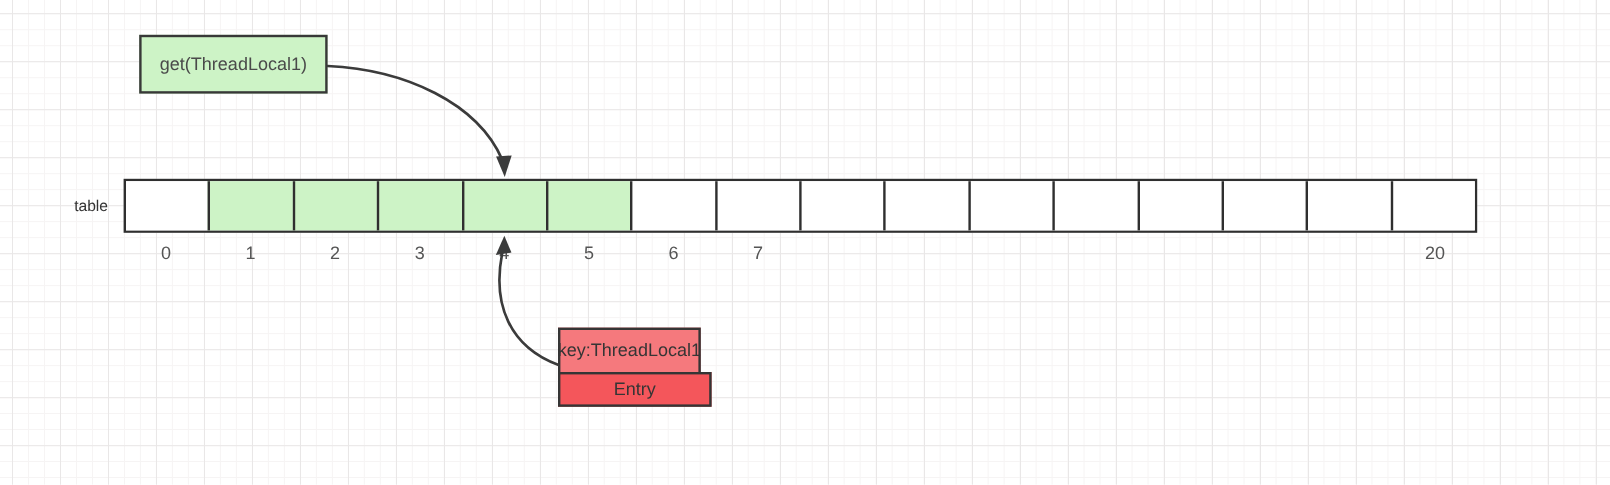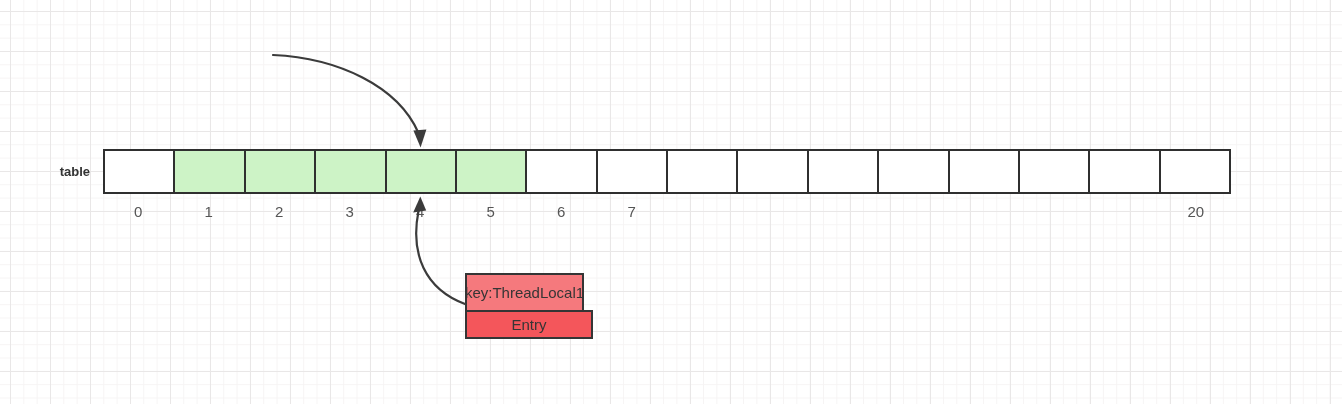--- a/index.html
+++ b/index.html
@@ -52,21 +52,21 @@
     color: #4a4a4a;
     z-index: 4;
   }
 
   .table-label {
     position: absolute;
     left: 0; top: 164px;
     width: 90px;
     text-align: right;
     font-size: 13px;
-    font-weight: bold;
+    font-weight: normal;
     color: #333333;
   }
 
   .slot-row {
     position: absolute;
     left: 103px; top: 149px;
     width: 1128px; height: 45px;
     box-sizing: border-box;
     display: flex;
     border: 2px solid #2f2f2f;
@@ -130,20 +130,21 @@
 
   <svg class="arrow-layer" viewBox="0 0 1342 404" xmlns="http://www.w3.org/2000/svg">
 
     <path class="arrow-path" d="M 273 55 C 338 58, 398 86, 418.5 133"></path>
     <polygon class="arrow-head" points="413.4,130.5 426.4,129.5 420.6,147.5"></polygon>
 
     <path class="arrow-path" d="M 465 304 C 425 289, 410 254, 418.5 211"></path>
     <polygon class="arrow-head" points="413.2,212.5 426.2,210.5 420.3,196.5"></polygon>
   </svg>
 
+  <div class="get-box">get(ThreadLocal1)</div>
 
   <div class="table-label">table</div>
 
   <div class="slot-row" id="slot-row">
       <div class="slot-cell"></div>
       <div class="slot-cell highlight"></div>
       <div class="slot-cell highlight"></div>
       <div class="slot-cell highlight"></div>
       <div class="slot-cell highlight"></div>
       <div class="slot-cell highlight"></div>

